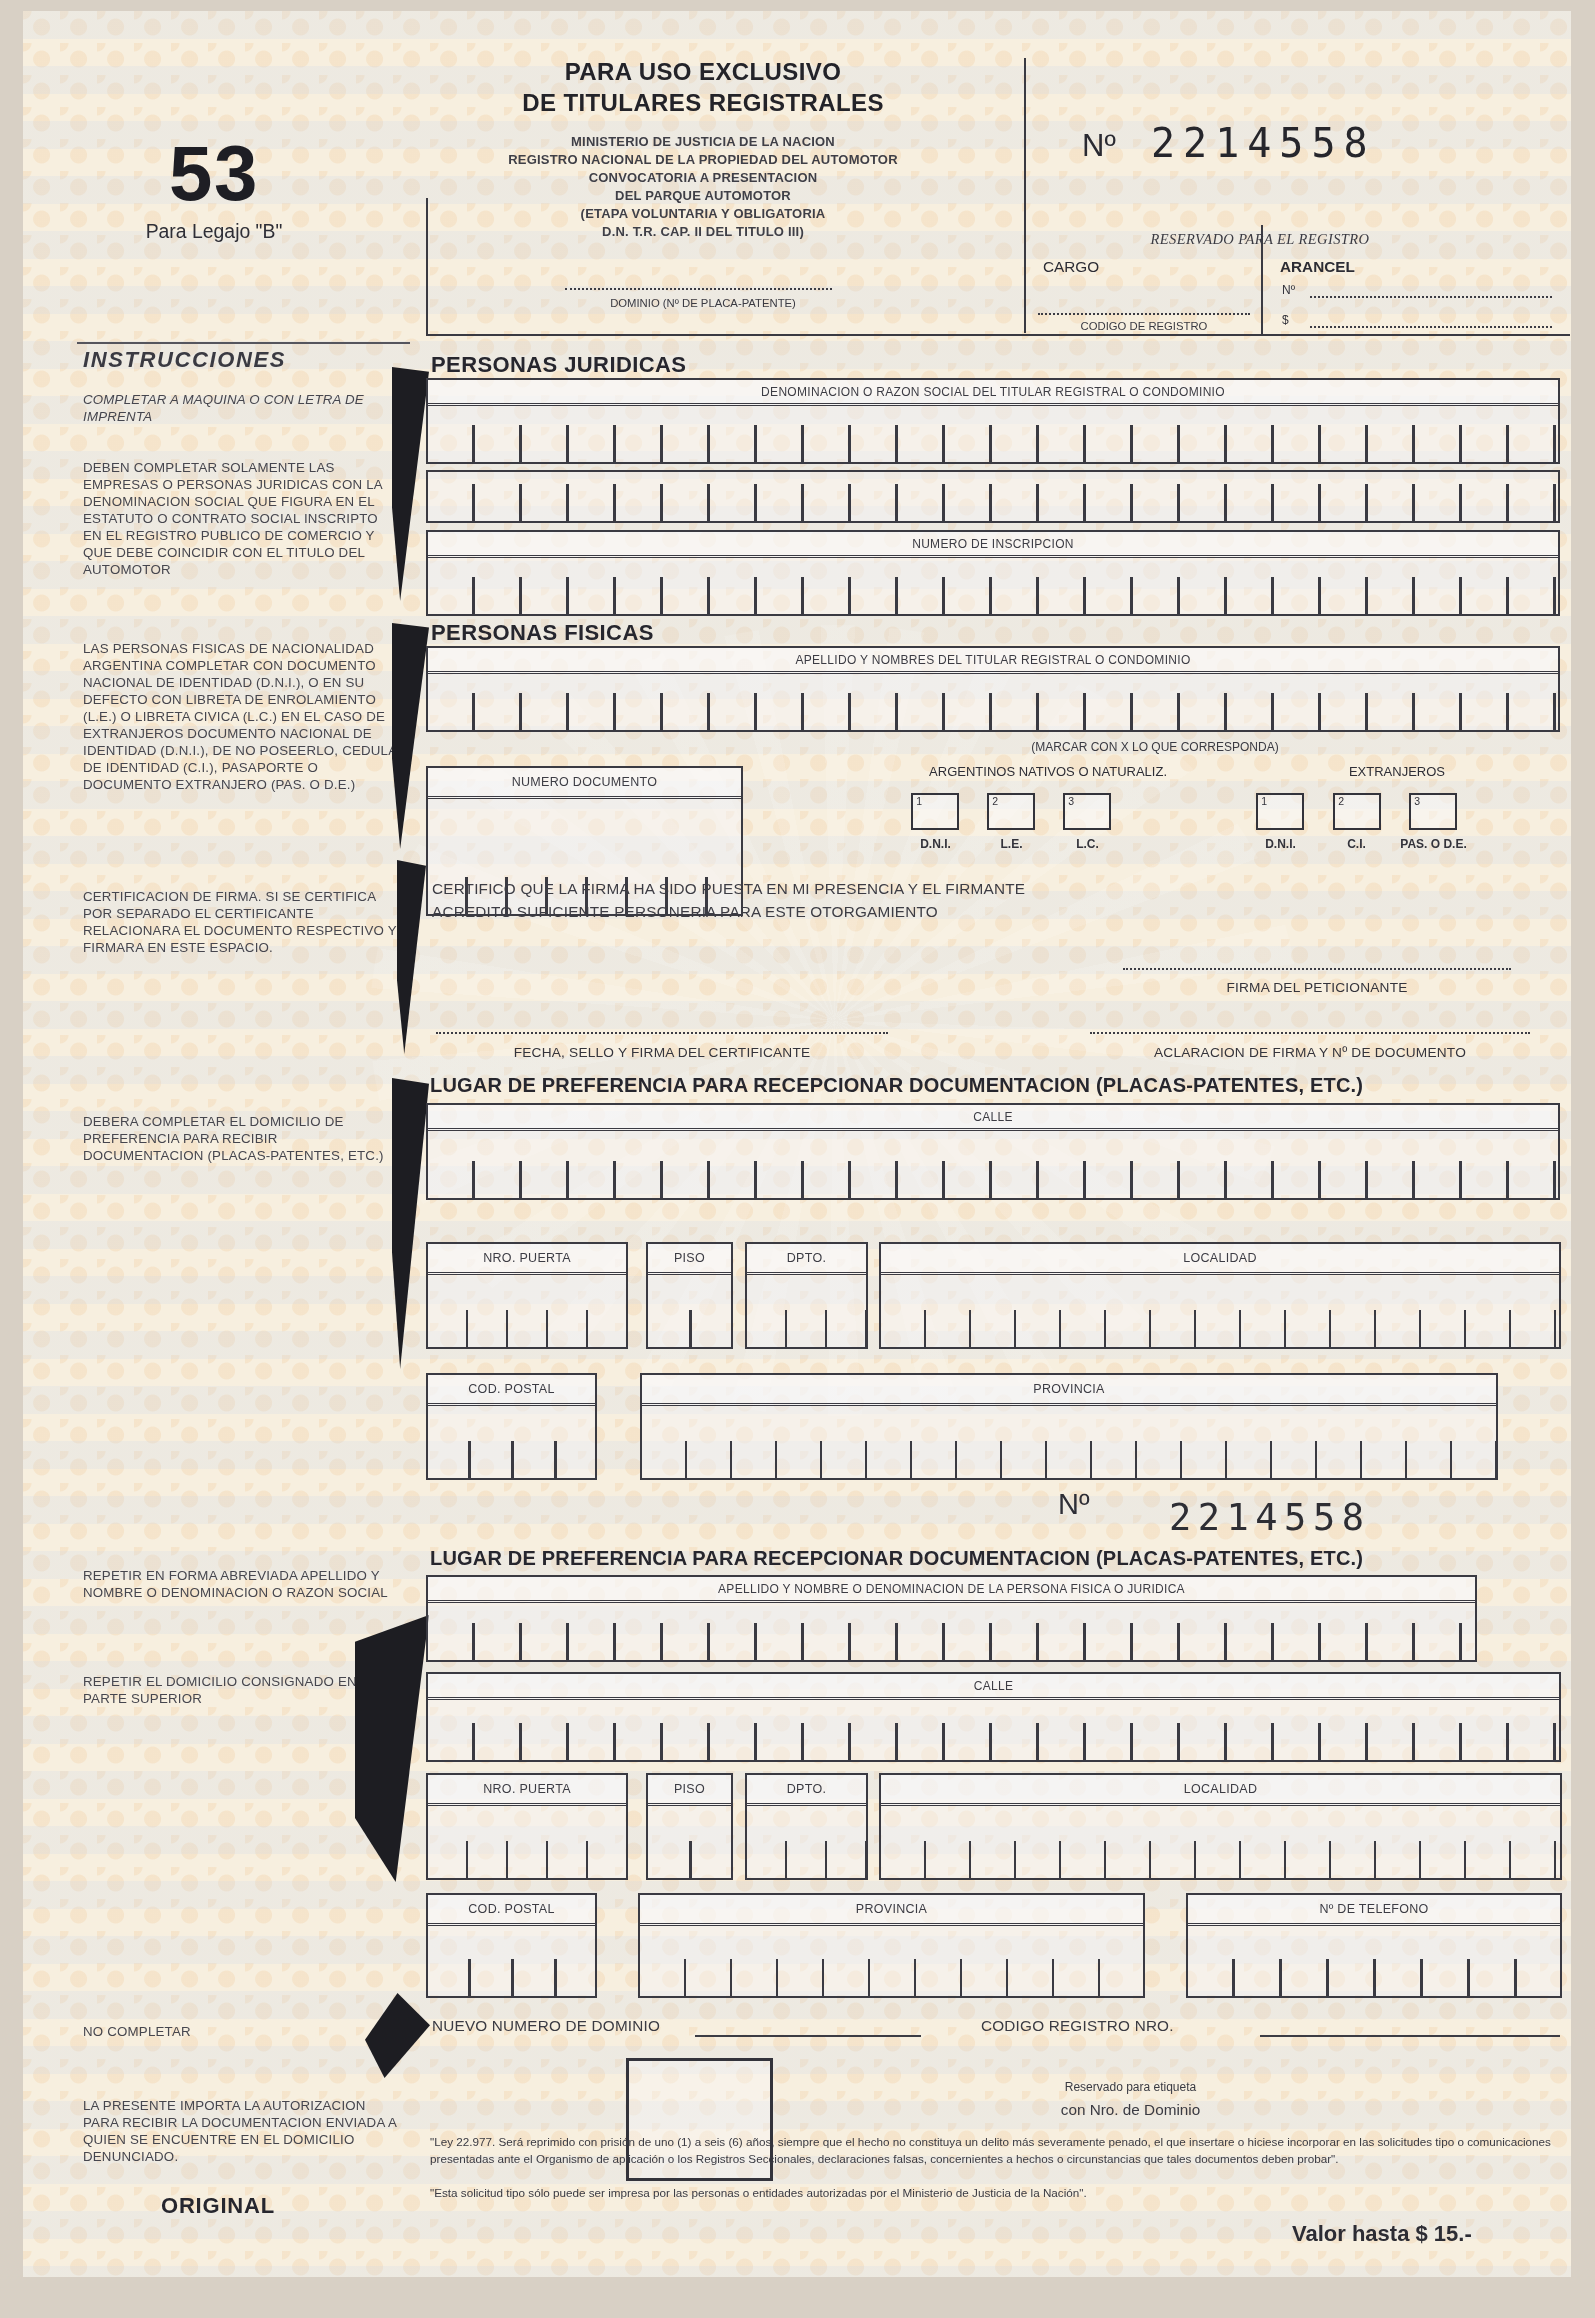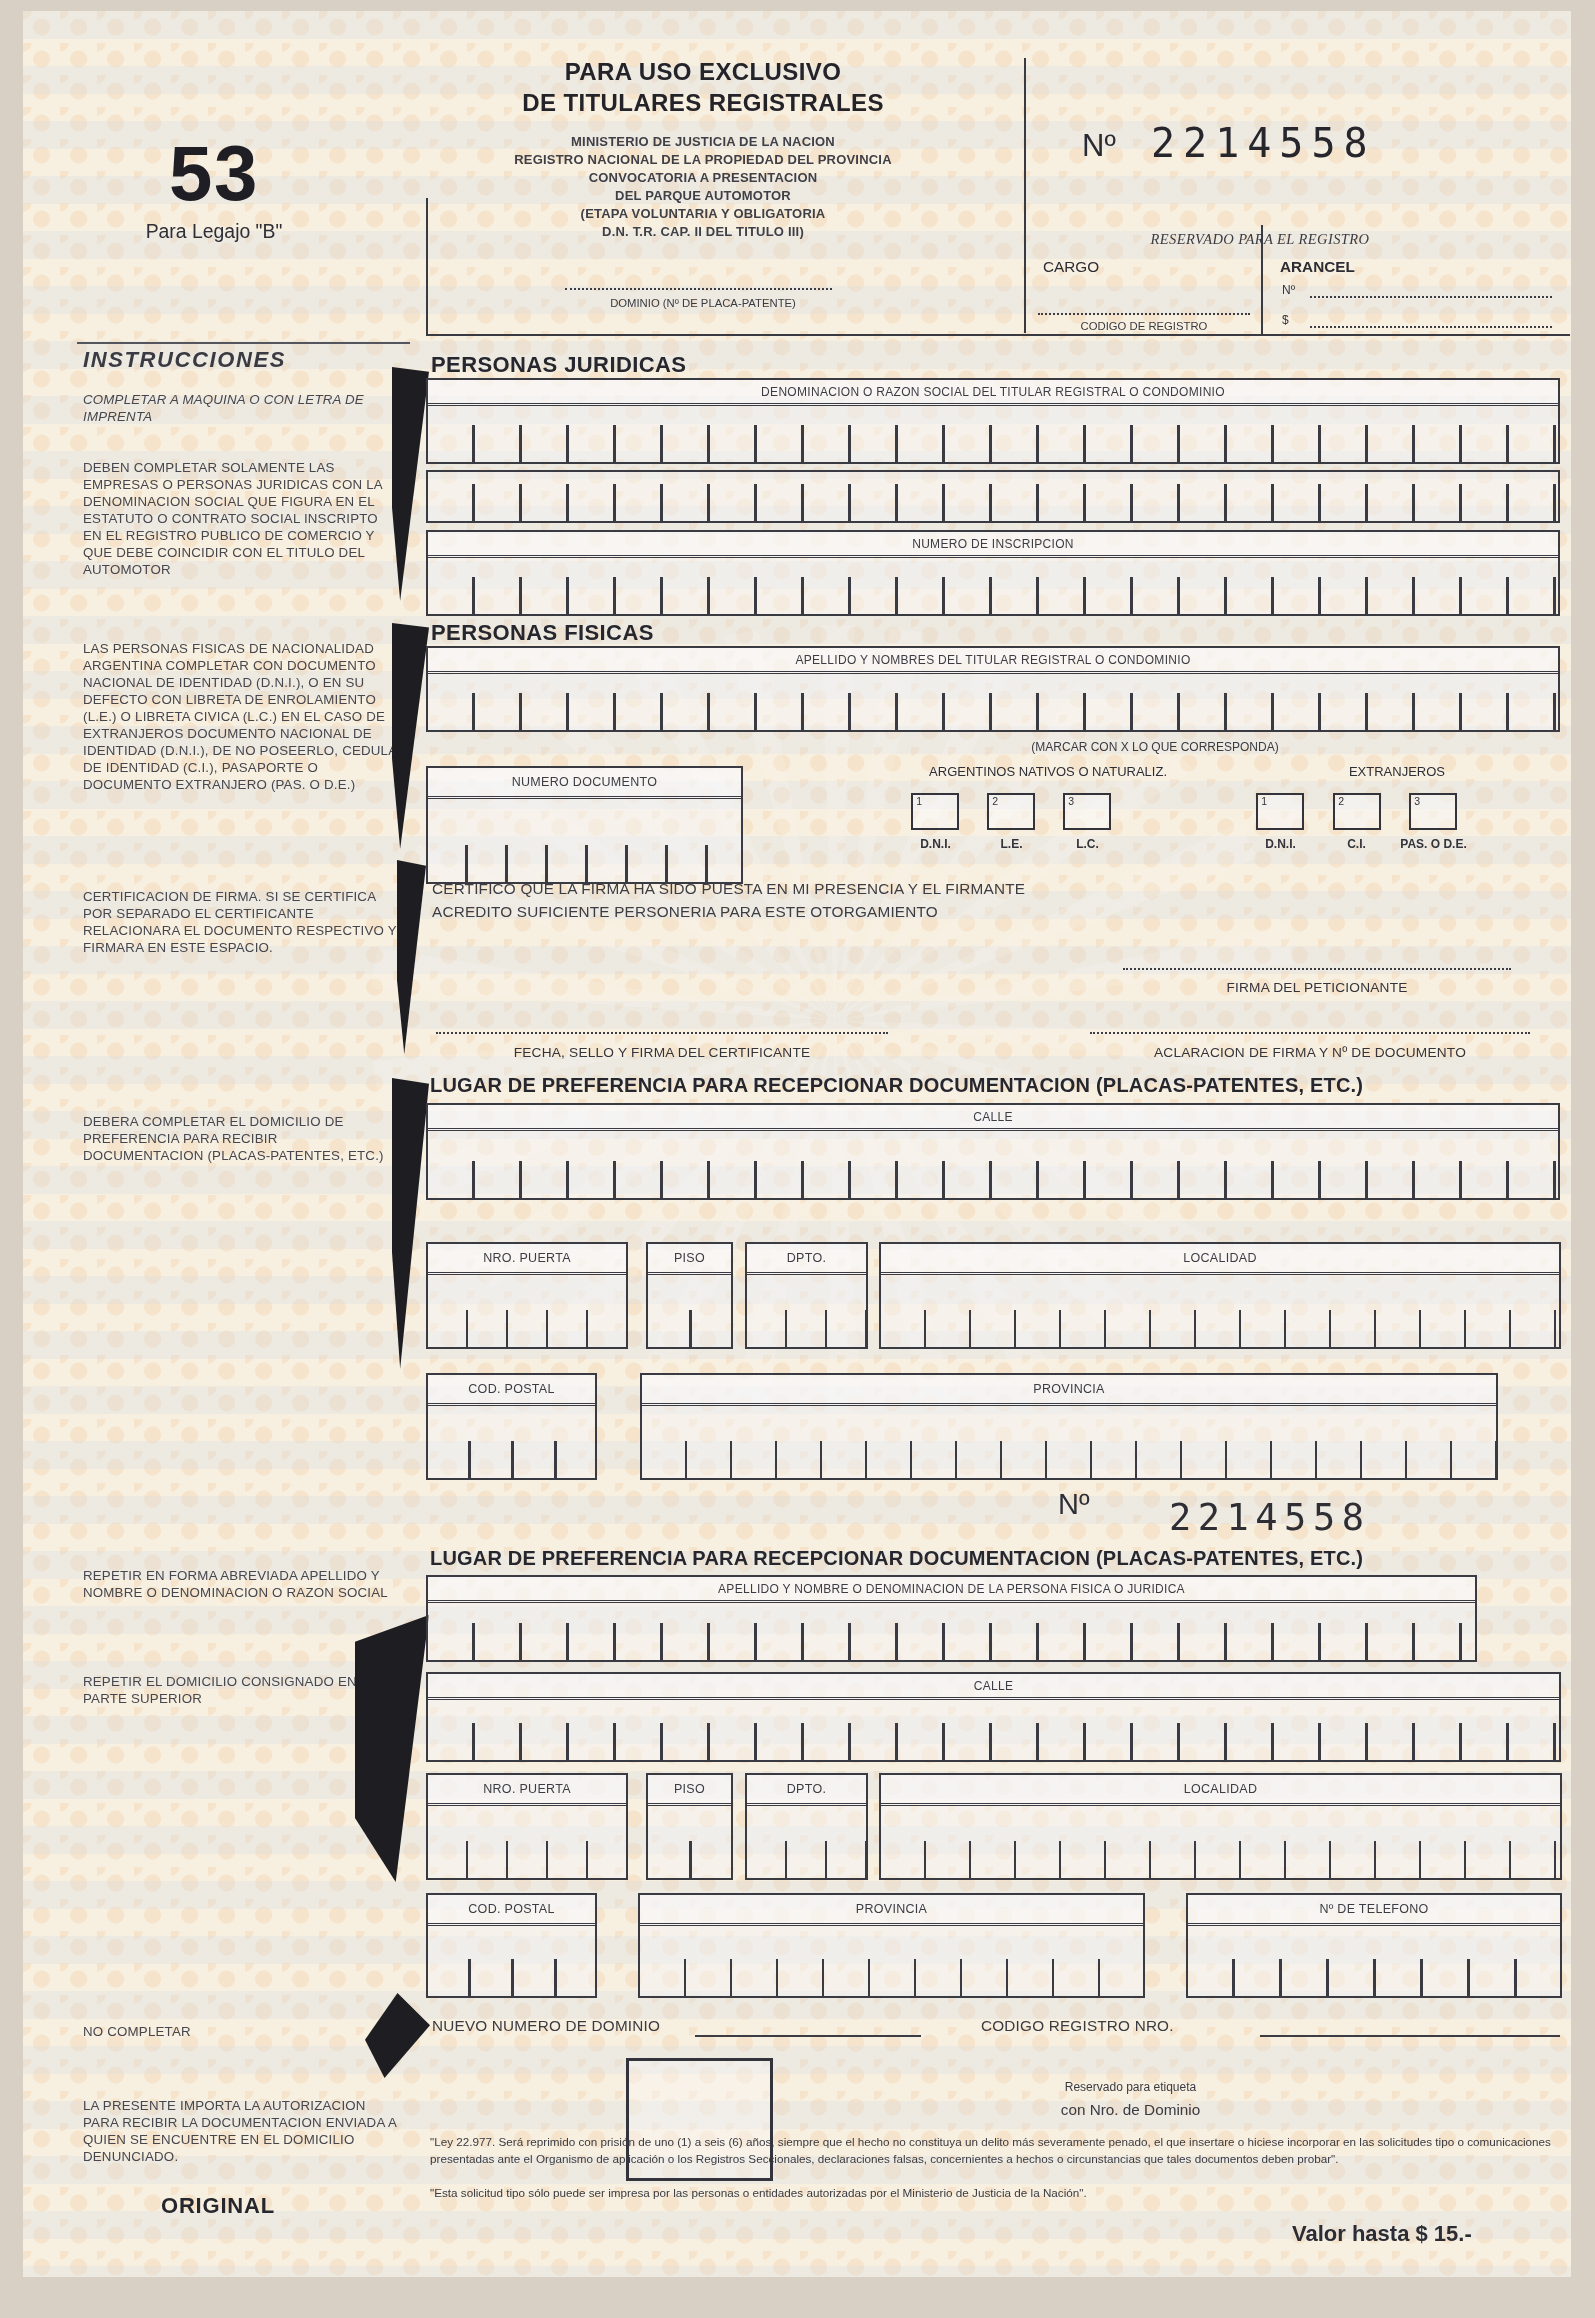--- a/index.html
+++ b/index.html
@@ -64,21 +64,21 @@
 </div>
 
 <div class="abs" style="left:121px;top:128px;width:186px;text-align:center;font-weight:bold;font-size:78px;color:#1e1e24;letter-spacing:1.6px">53</div>
 <div class="abs" style="left:121px;top:220px;width:186px;text-align:center;font-size:19.4px;color:#2e2e36">Para Legajo "B"</div>
 
 <div class="abs" style="left:501px;top:58px;width:404px;text-align:center;font-weight:bold;font-size:24px;color:#232329;letter-spacing:0.4px">PARA USO EXCLUSIVO</div>
 <div class="abs" style="left:501px;top:89px;width:404px;text-align:center;font-weight:bold;font-size:24px;color:#232329;letter-spacing:0.4px">DE TITULARES REGISTRALES</div>
 
 <div class="abs" style="left:481px;top:133px;width:444px">
   <div class="orgline">MINISTERIO DE JUSTICIA DE LA NACION</div>
-  <div class="orgline">REGISTRO NACIONAL DE LA PROPIEDAD DEL PROVINCIA</div>
+  <div class="orgline">REGISTRO NACIONAL DE LA PROPIEDAD DEL AUTOMOTOR</div>
   <div class="orgline">CONVOCATORIA A PRESENTACION</div>
   <div class="orgline">DEL PARQUE AUTOMOTOR</div>
   <div class="orgline">(ETAPA VOLUNTARIA Y OBLIGATORIA</div>
   <div class="orgline">D.N. T.R. CAP. II DEL TITULO III)</div>
 </div>
 
 <div class="abs dots" style="left:565px;top:288px;width:267px"></div>
 <div class="abs" style="left:501px;top:297px;width:404px;text-align:center;font-size:11.3px;color:#3a3a42">DOMINIO (Nº DE PLACA-PATENTE)</div>
 
 <div class="abs vline" style="left:426px;top:198px;height:136px"></div>
@@ -136,21 +136,21 @@
 
 <div class="abs h1" style="left:431px;top:620px">PERSONAS FISICAS</div>
 
 <div class="abs box" style="left:426px;top:646px;width:1134px;height:86px">
   <div class="band">APELLIDO Y NOMBRES DEL TITULAR REGISTRAL O CONDOMINIO</div>
   <div class="comb c58"></div>
 </div>
 
 <div class="abs" style="left:929px;top:740px;width:452px;text-align:center;font-size:12px;color:#3a3a42">(MARCAR CON X LO QUE CORRESPONDA)</div>
 
-<div class="abs box" style="left:426px;top:766px;width:317px;height:118px">
+<div class="abs box" style="left:426px;top:766px;width:317px;height:150px">
   <div class="band tall">NUMERO DOCUMENTO</div>
   <div class="comb c49"></div>
 </div>
 
 <div class="abs" style="left:884px;top:764px;width:283px;text-align:right;font-size:13px;color:#2e2e36">ARGENTINOS NATIVOS O NATURALIZ.</div>
 <div class="abs cb" style="left:911px;top:793px">
     <span class="n">1</span>
   </div>
 <div class="abs cb" style="left:987px;top:793px">
     <span class="n">2</span>

